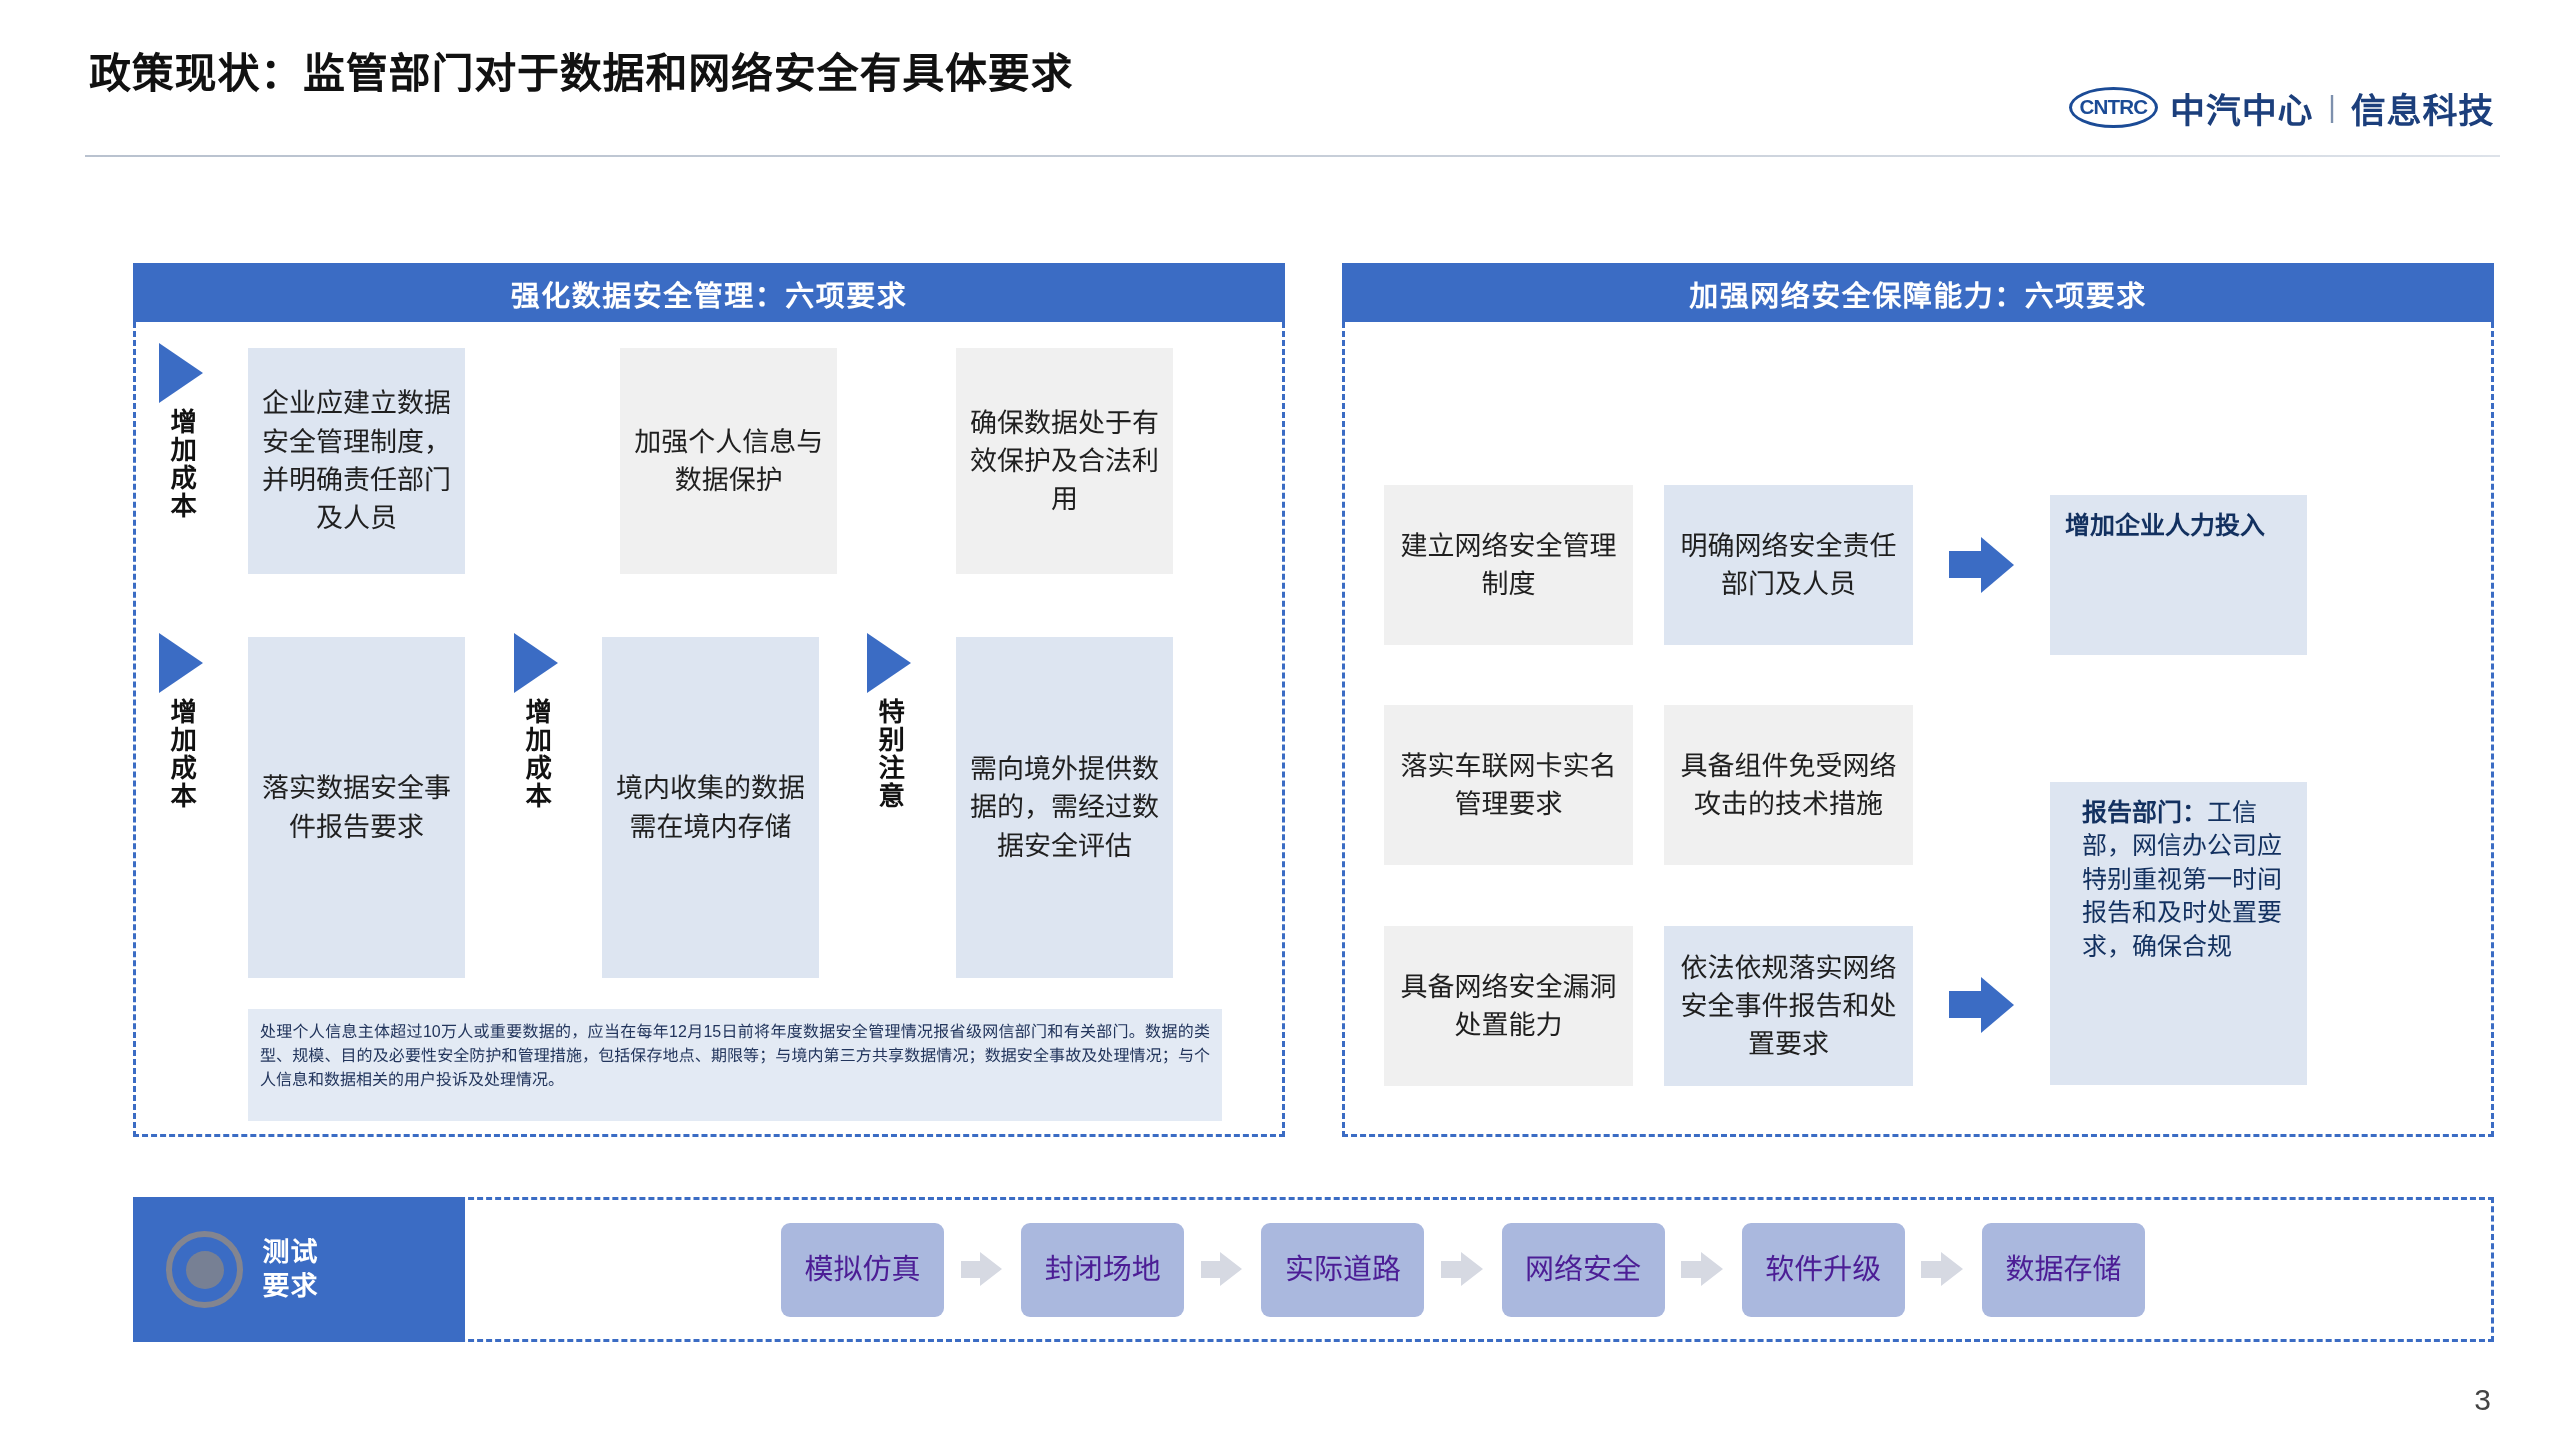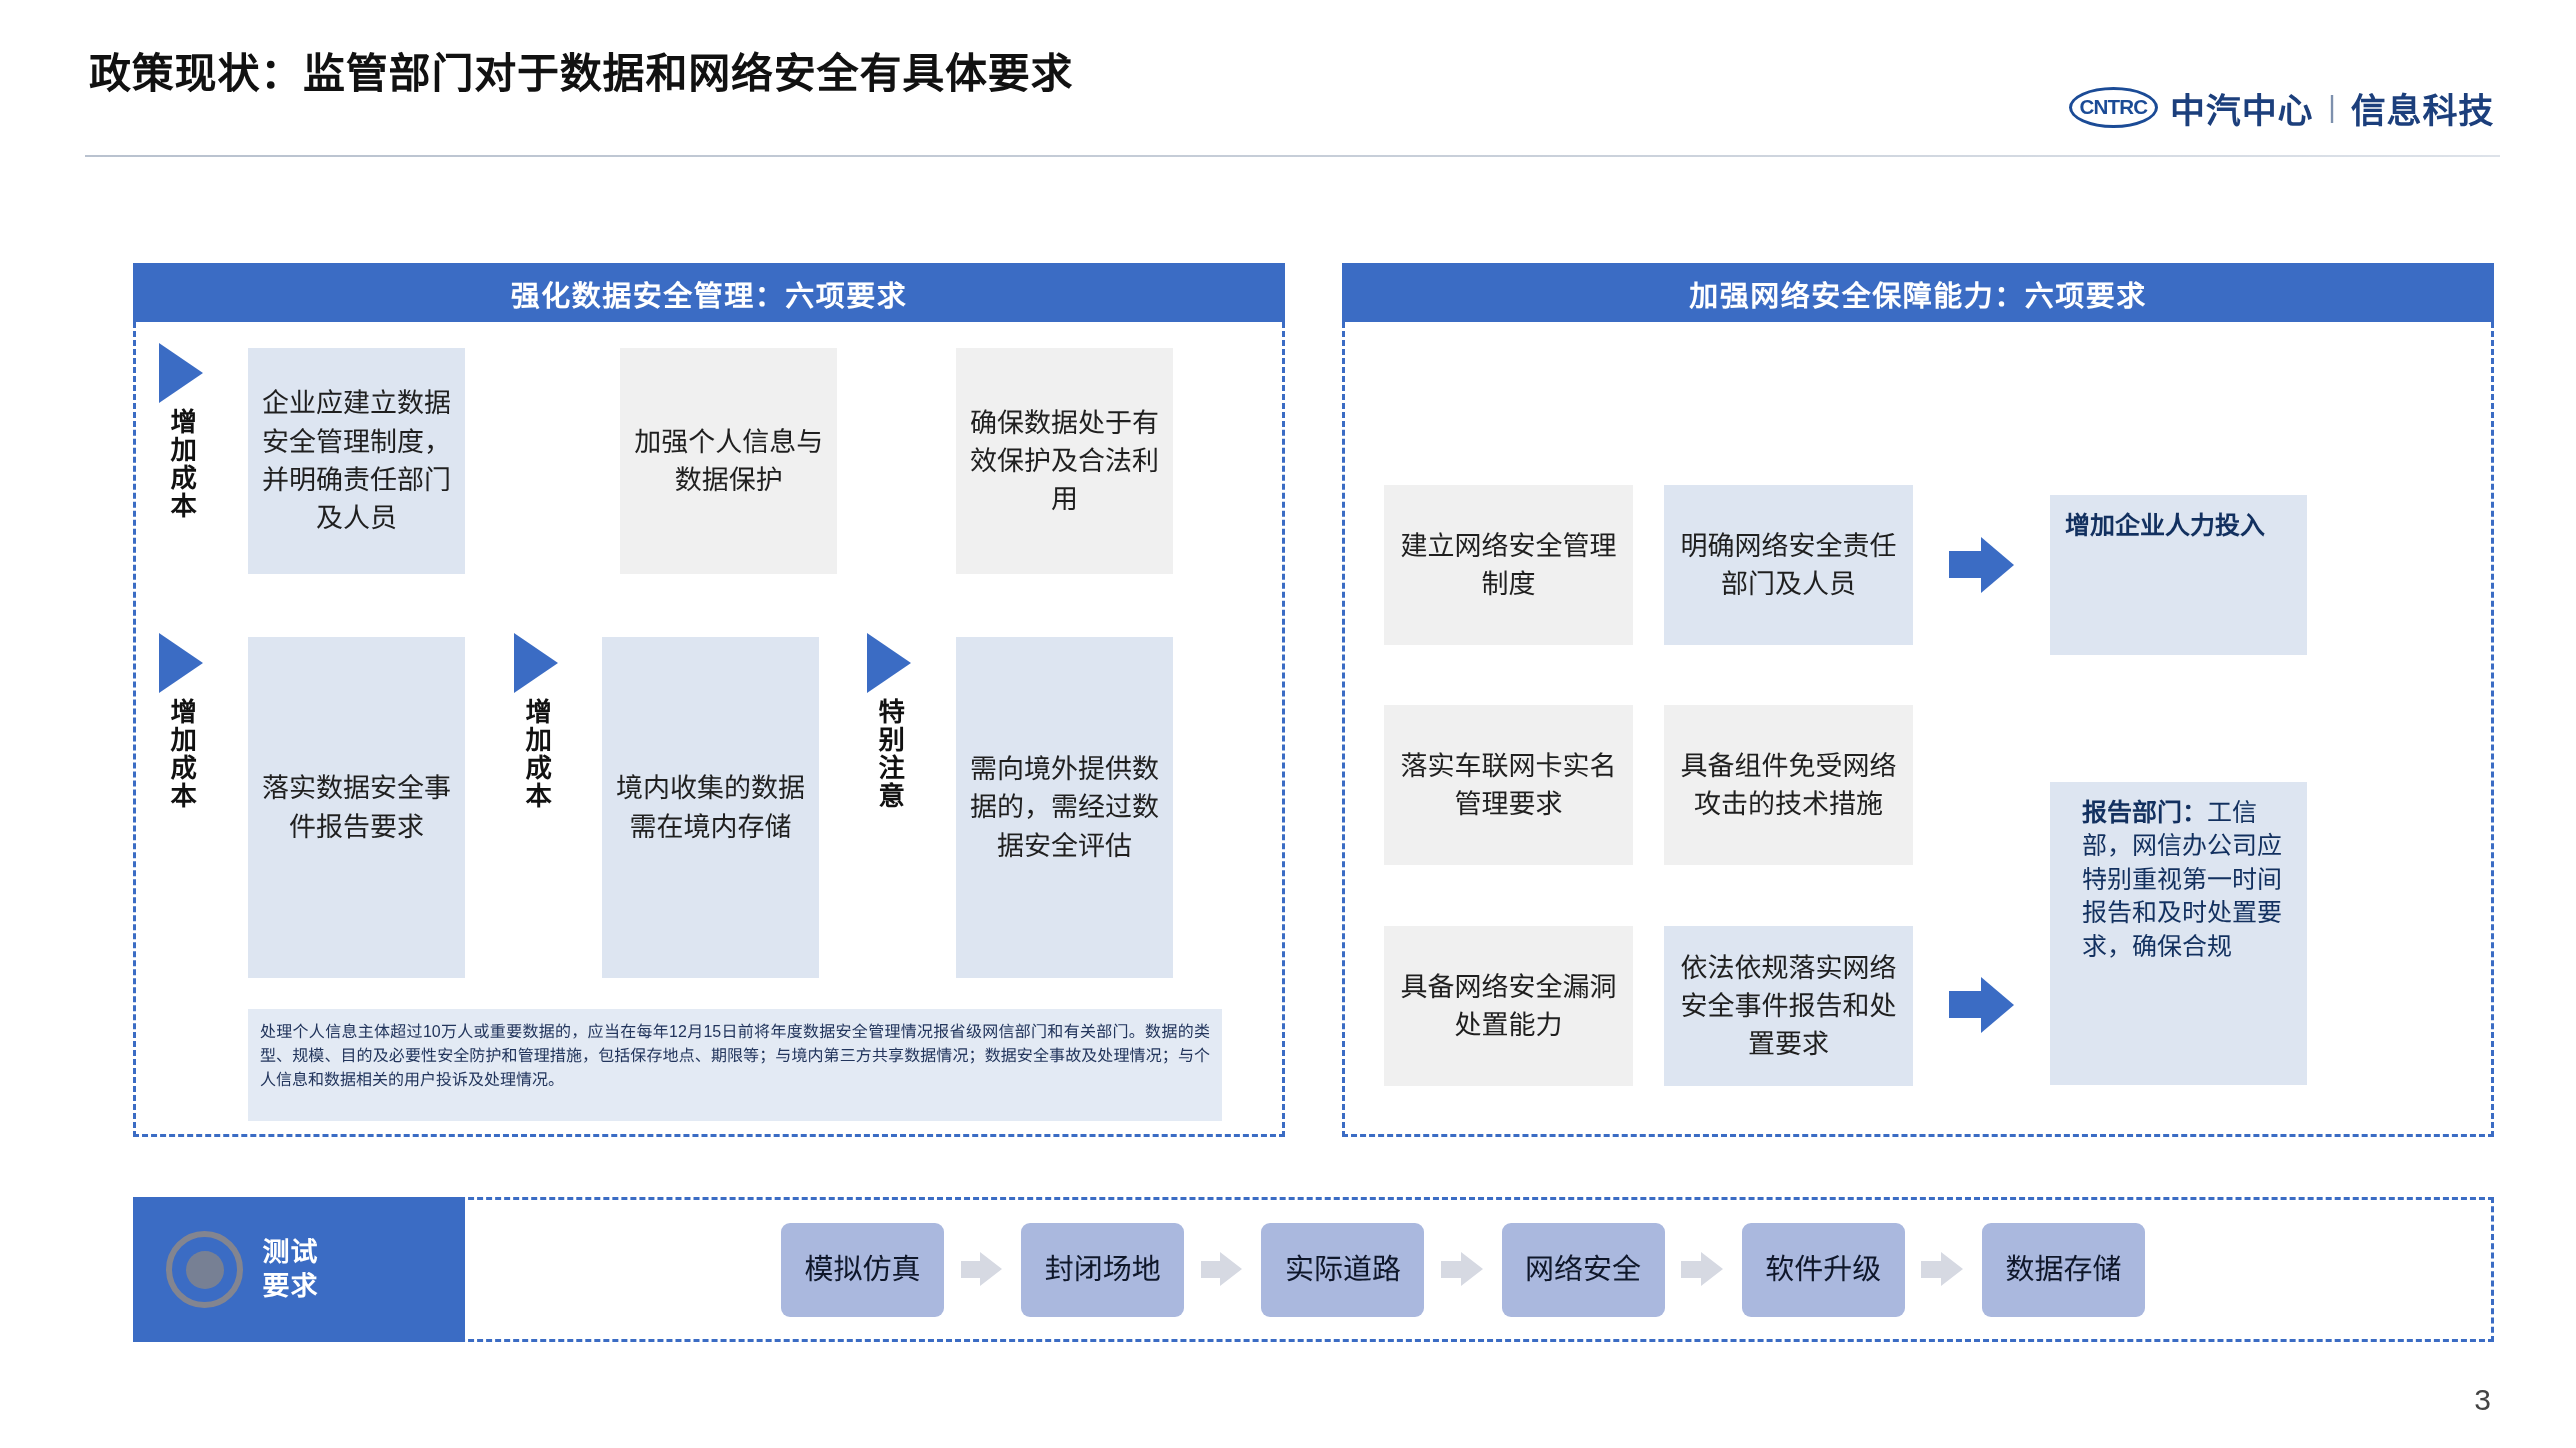--- a/index.html
+++ b/index.html
@@ -258,21 +258,21 @@
     width: 163px;
     height: 94px;
     background: #aab8de;
     border-radius: 9px;
     display: flex;
     align-items: center;
     justify-content: center;
     text-align: center;
     font-size: 29px;
     line-height: 1.2;
-    color: #0f172a;
+    color: #4c1d95;
     box-sizing: border-box;
   }
   .chip-gap { width: 35px; }
   .arrow-grey {
     position: relative;
     width: 44px; height: 35px;
     margin: 0 16.6px;
   }
   .arrow-grey .shaft {
     position: absolute;

